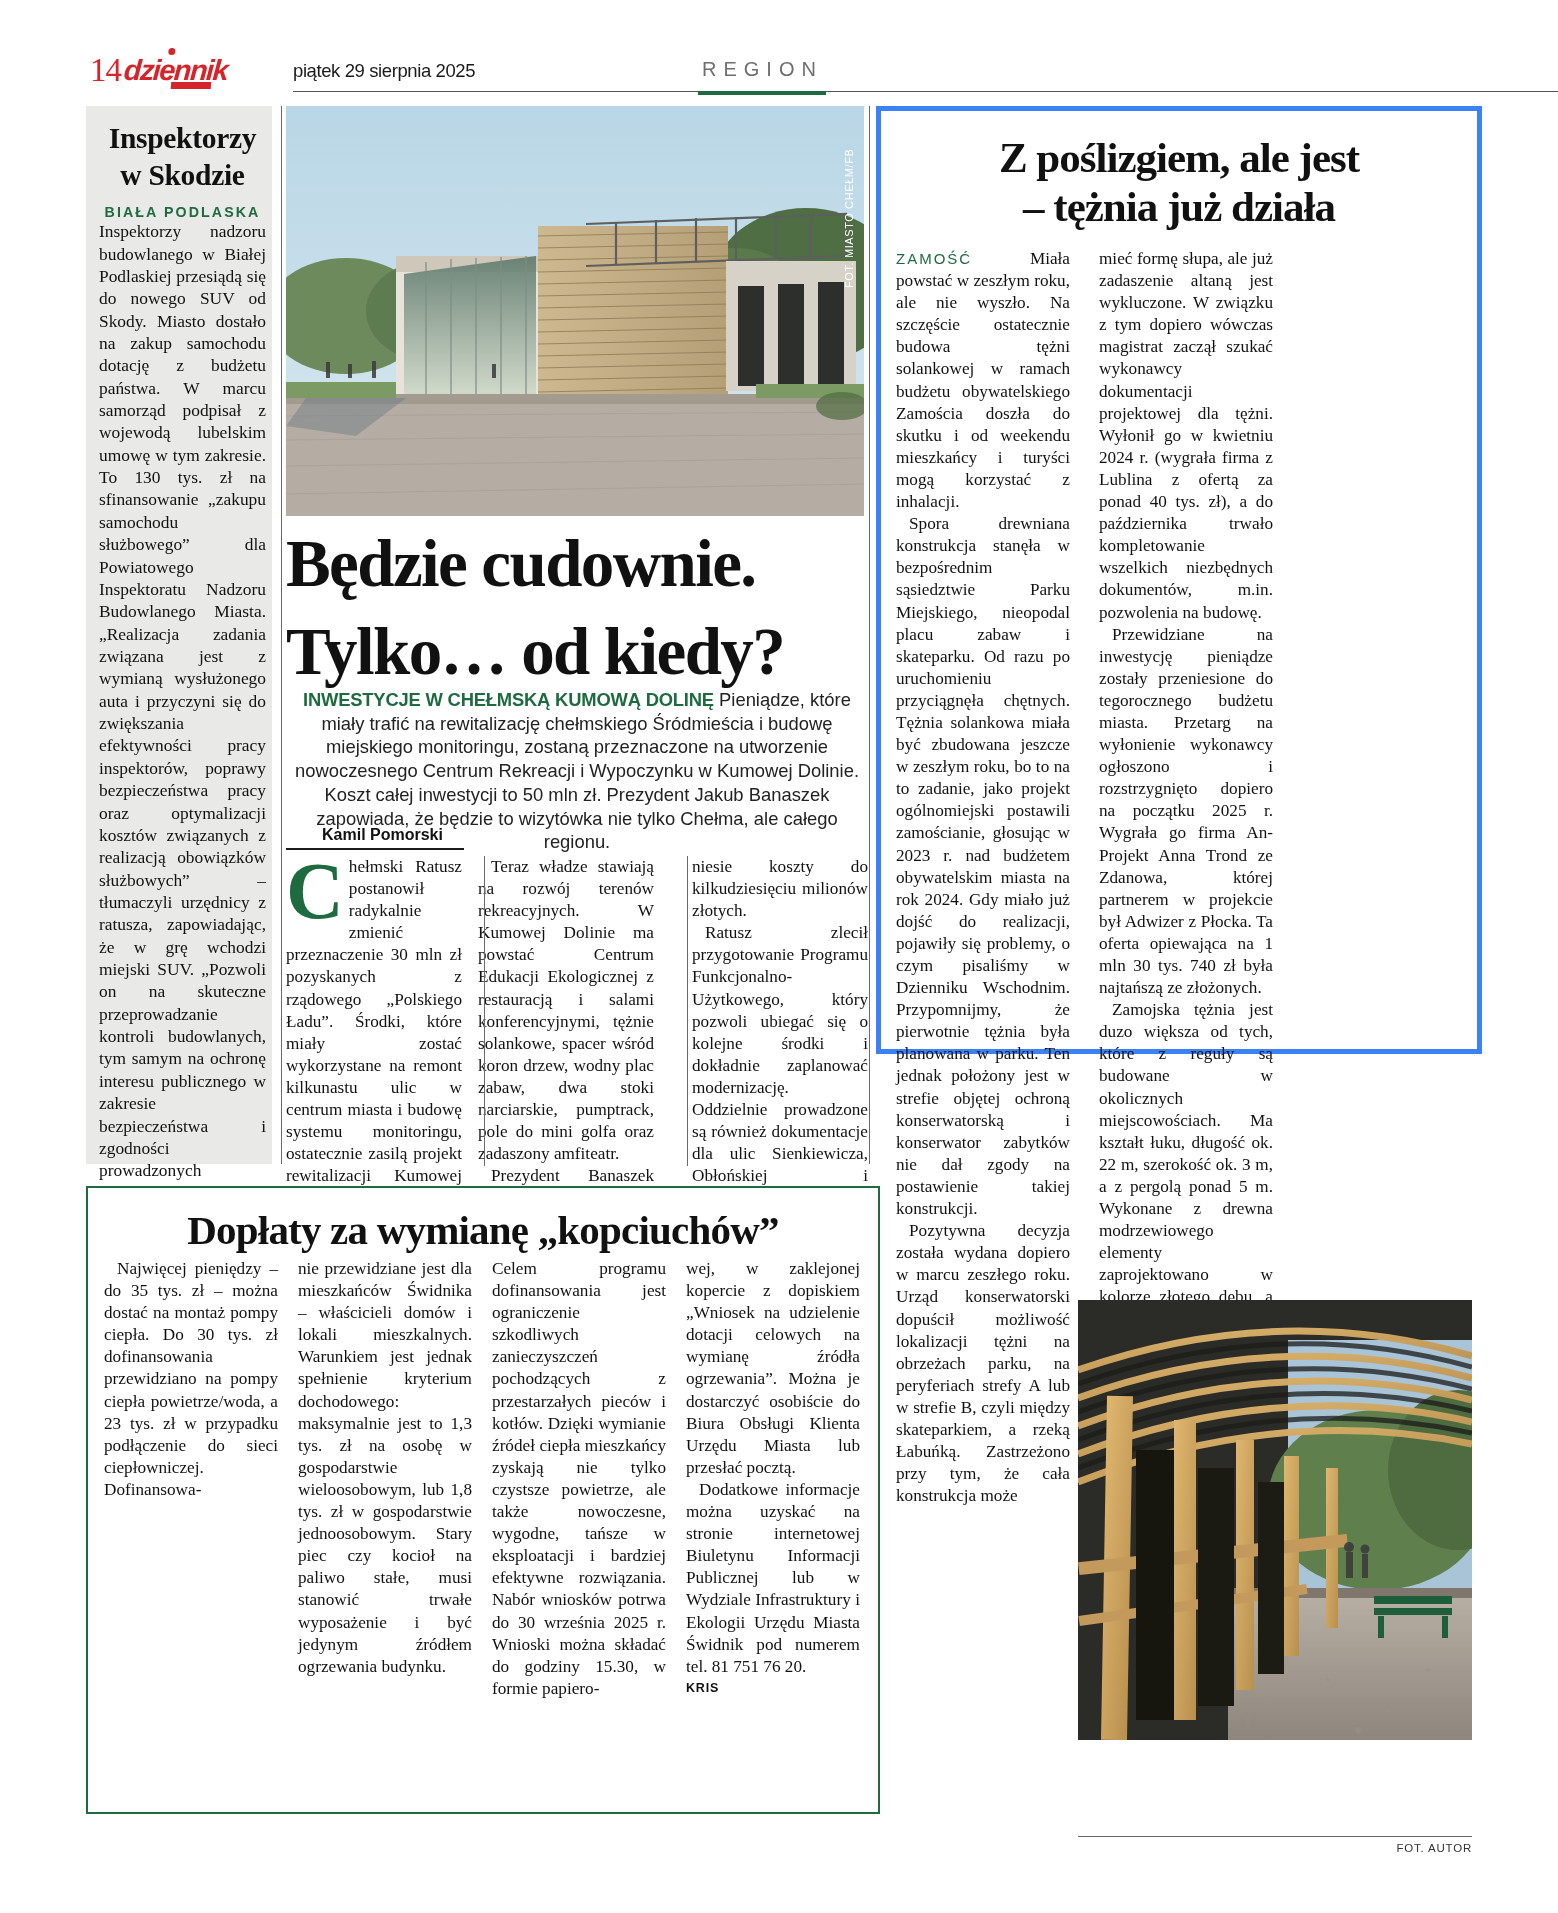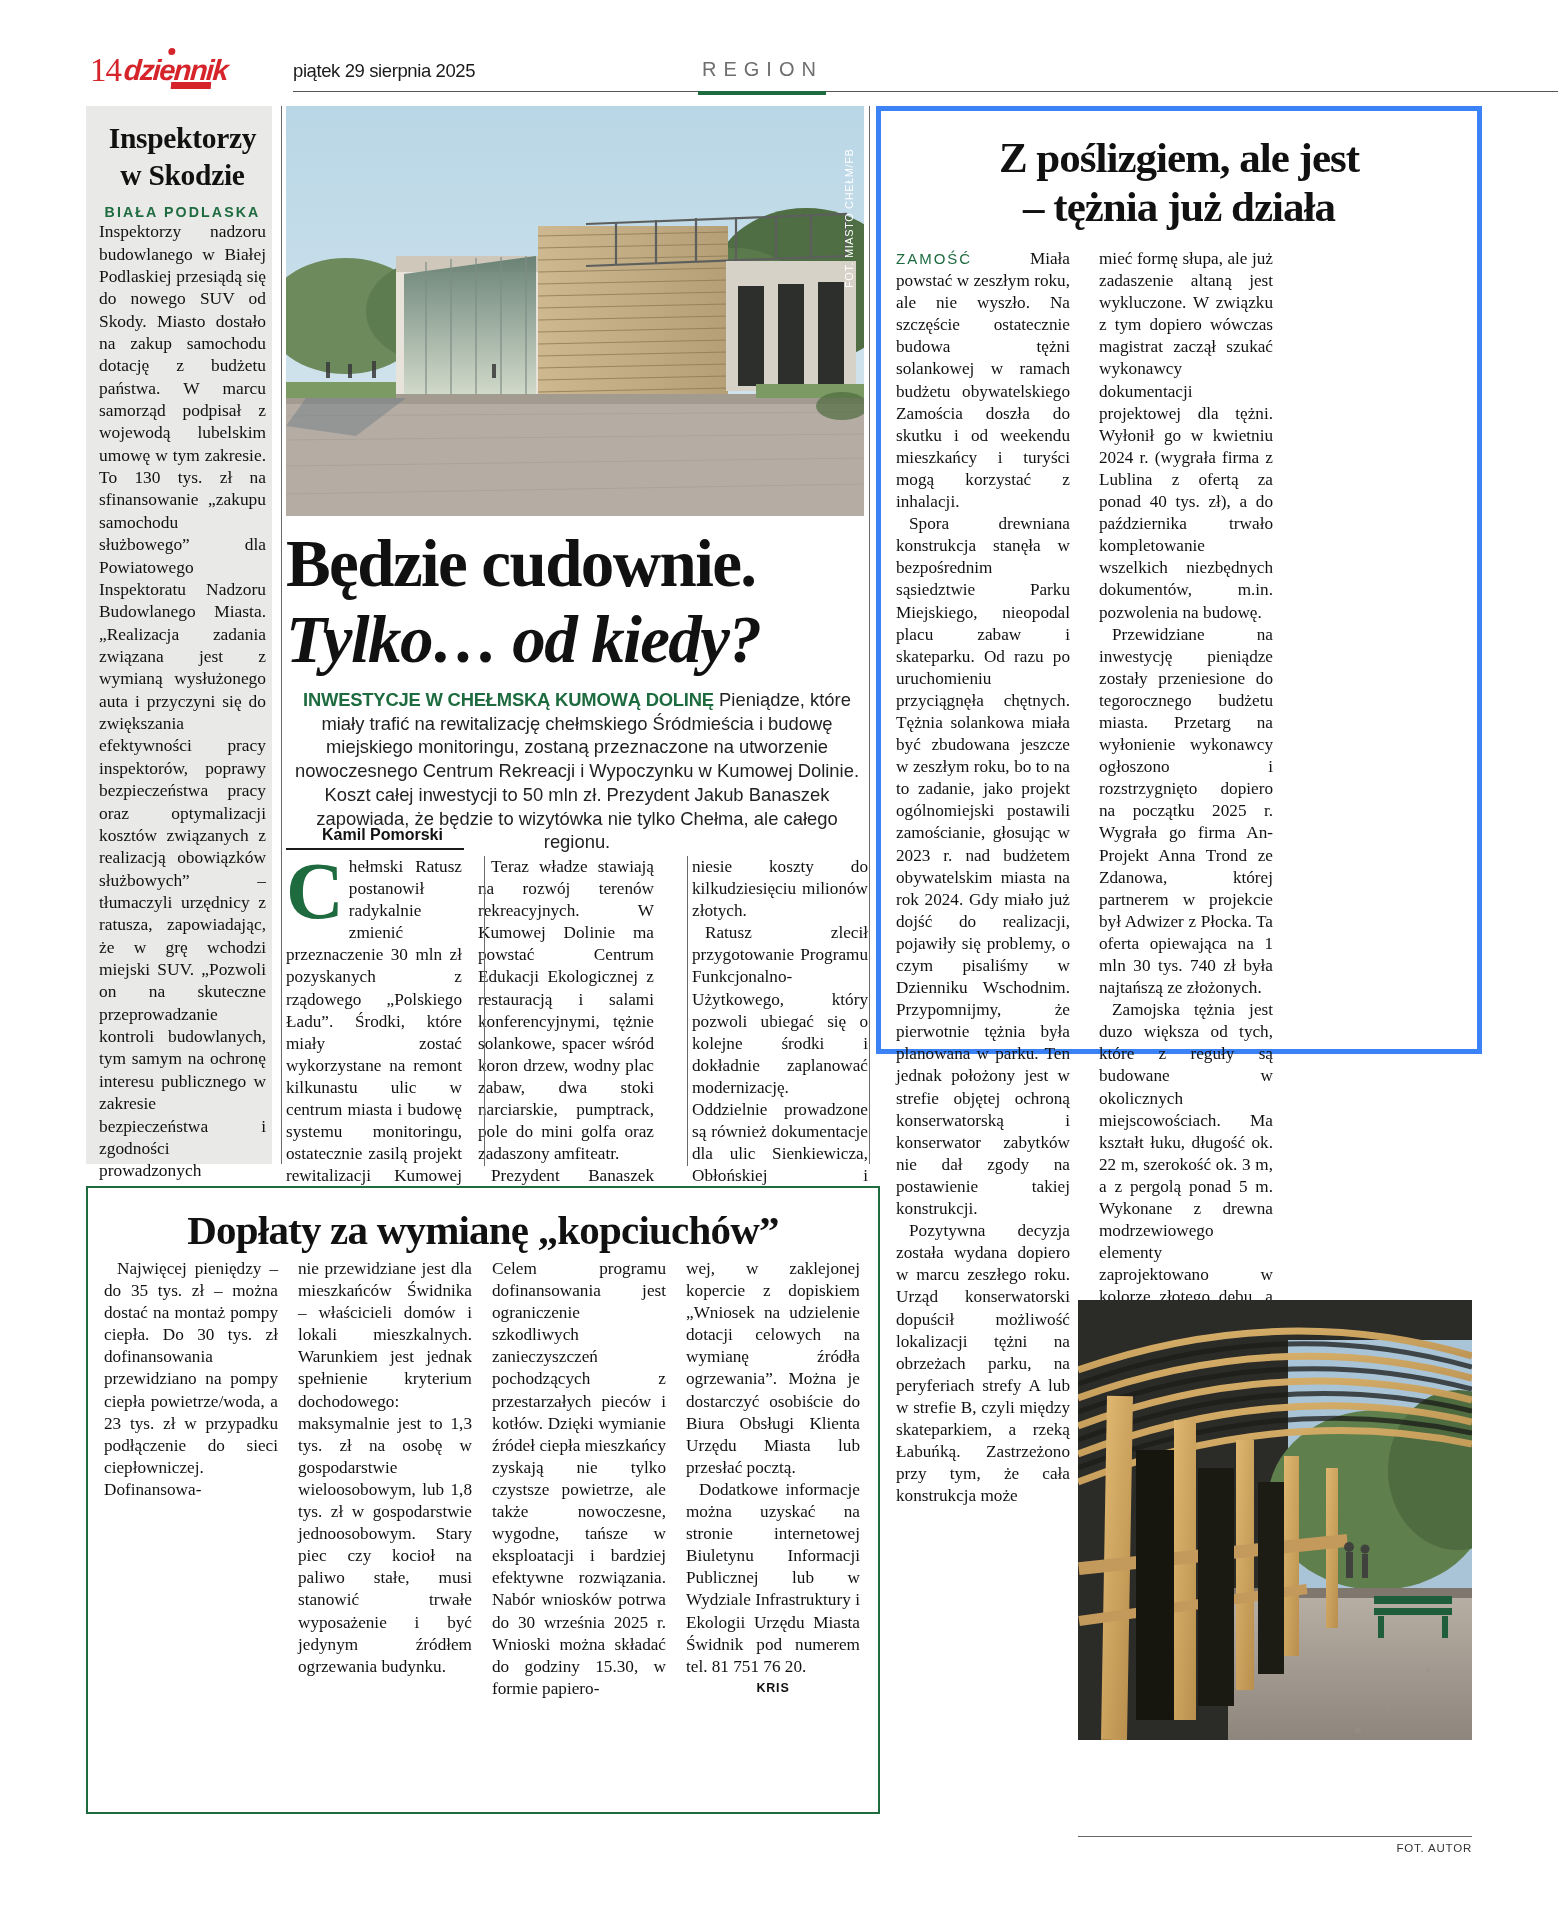--- a/index.html
+++ b/index.html
@@ -21,21 +21,21 @@
   
   .rail{position:absolute;left:86px;top:106px;width:186px;height:1058px;background:#e9e9e7;}
   .rail-inner{padding:14px 6px 0 13px;}
   .rail h2{margin:0;font-family:"Liberation Serif",serif;font-weight:bold;font-size:29.5px;line-height:1.24;text-align:center;letter-spacing:-0.3px;}
   .rail .kicker{margin-top:11px;font-family:"Liberation Sans",sans-serif;font-weight:bold;font-size:14.2px;letter-spacing:2.1px;color:#1d6b3f;text-align:center;}
   .rail p{margin:0;font-size:17.4px;line-height:1.285;text-align:justify;text-justify:inter-word;hyphens:auto;}
   .rail .sig{margin-top:6px;text-align:right;font-family:"Liberation Sans",sans-serif;font-weight:bold;font-size:12.5px;letter-spacing:1px;}
   .hero{position:absolute;left:286px;top:106px;width:578px;height:410px;overflow:hidden;}
   .credit-v{position:absolute;left:843px;top:288px;width:170px;transform:rotate(-90deg);transform-origin:0 0;font-family:"Liberation Sans",sans-serif;font-size:11px;letter-spacing:0.6px;color:#fff;white-space:nowrap;}
   .headline{position:absolute;left:286px;top:528px;width:580px;font-family:"Liberation Serif",serif;font-weight:bold;font-size:67px;line-height:1.07;letter-spacing:-1.6px;}
-  .headline .l2{margin-top:4px;font-style:italic;}
+  .headline .l2{margin-top:16px;}
   .lead{position:absolute;left:290px;top:688px;width:574px;font-family:"Liberation Sans",sans-serif;font-size:18.4px;line-height:1.29;text-align:center;color:#222;}
   .lead b{color:#1d6b3f;letter-spacing:-0.2px;}
 
   .byline{position:absolute;left:322px;top:826px;width:140px;font-family:"Liberation Sans",sans-serif;font-weight:bold;font-size:16px;}
   .byline-rule{position:absolute;left:286px;top:848px;width:178px;height:2px;background:#1a1a1a;}
 
   .cols{position:absolute;left:286px;top:856px;width:582px;height:310px;}
   .col{position:absolute;top:0;width:176px;font-size:17.2px;line-height:1.285;text-align:justify;hyphens:auto;}
   .col p{margin:0;text-indent:13px;}
   .col p.noind{text-indent:0;}
@@ -262,21 +262,21 @@
     </div>
     <div class="bcol" style="left:194px;">
       <p class="noind">nie przewidziane jest dla mieszkańców Świdnika – właścicieli domów i lokali mieszkalnych. Warunkiem jest jednak spełnienie kryterium dochodowego: maksymalnie jest to 1,3 tys. zł na osobę w gospodarstwie wieloosobowym, lub 1,8 tys. zł w gospodarstwie jednoosobowym. Stary piec czy kocioł na paliwo stałe, musi stanowić trwałe wyposażenie i być jedynym źródłem ogrzewania budynku.</p>
     </div>
     <div class="bcol" style="left:388px;">
       <p class="noind">Celem programu dofinansowania jest ograniczenie szkodliwych zanieczyszczeń pochodzących z przestarzałych pieców i kotłów. Dzięki wymianie źródeł ciepła mieszkańcy zyskają nie tylko czystsze powietrze, ale także nowoczesne, wygodne, tańsze w eksploatacji i bardziej efektywne rozwiązania. Nabór wniosków potrwa do 30 września 2025 r. Wnioski można składać do godziny 15.30, w formie papiero-</p>
     </div>
     <div class="bcol" style="left:582px;">
       <p class="noind">wej, w zaklejonej kopercie z dopiskiem „Wniosek na udzielenie dotacji celowych na wymianę źródła ogrzewania”. Można je dostarczyć osobiście do Biura Obsługi Klienta Urzędu Miasta lub przesłać pocztą.</p>
       <p>Dodatkowe informacje można uzyskać na stronie internetowej Biuletynu Informacji Publicznej lub w Wydziale Infrastruktury i Ekologii Urzędu Miasta Świdnik pod numerem tel. 81 751 76 20.</p>
-      <div style="text-align:center;font-family:'Liberation Sans',sans-serif;font-weight:bold;font-size:12.5px;letter-spacing:0.8px;margin-top:2px;">KRIS</div>
+      <div style="text-align:left;font-family:'Liberation Sans',sans-serif;font-weight:bold;font-size:12.5px;letter-spacing:0.8px;margin-top:2px;">KRIS</div>
     </div>
   </div>
 
   <div class="photo2">
     <svg width="394" height="440" viewBox="0 0 394 440">
       <defs>
         <linearGradient id="wd2" x1="0" y1="0" x2="1" y2="1">
           <stop offset="0%" stop-color="#dfb76f"></stop>
             <stop offset="100%" stop-color="#b98f4e"></stop>
         </linearGradient>

